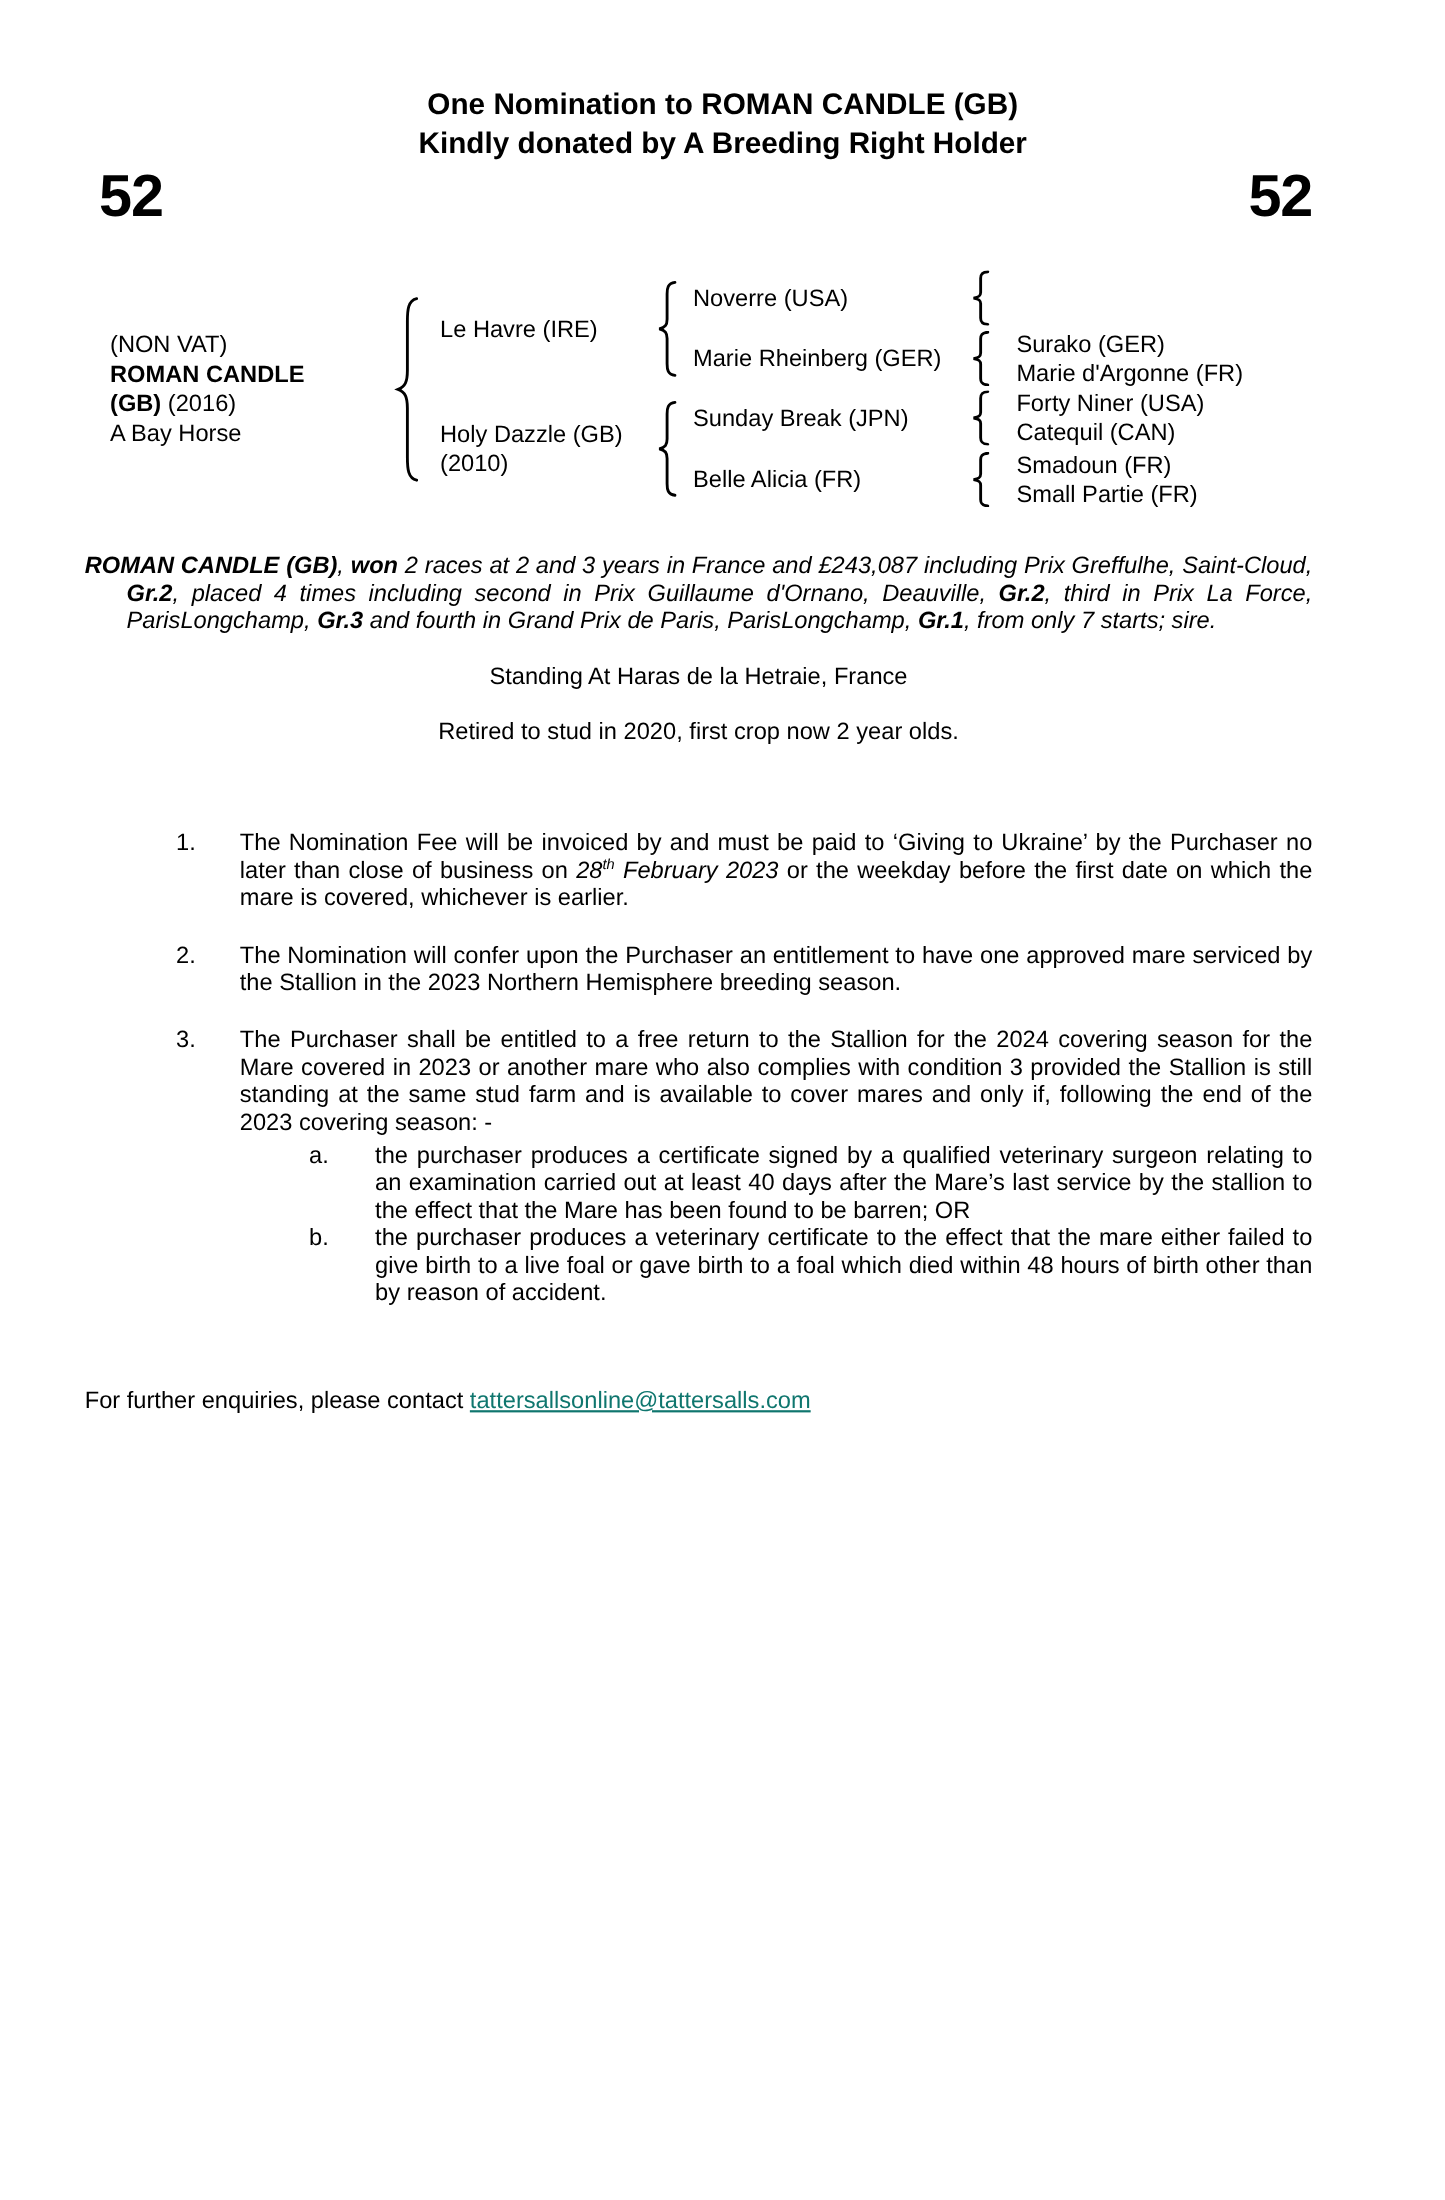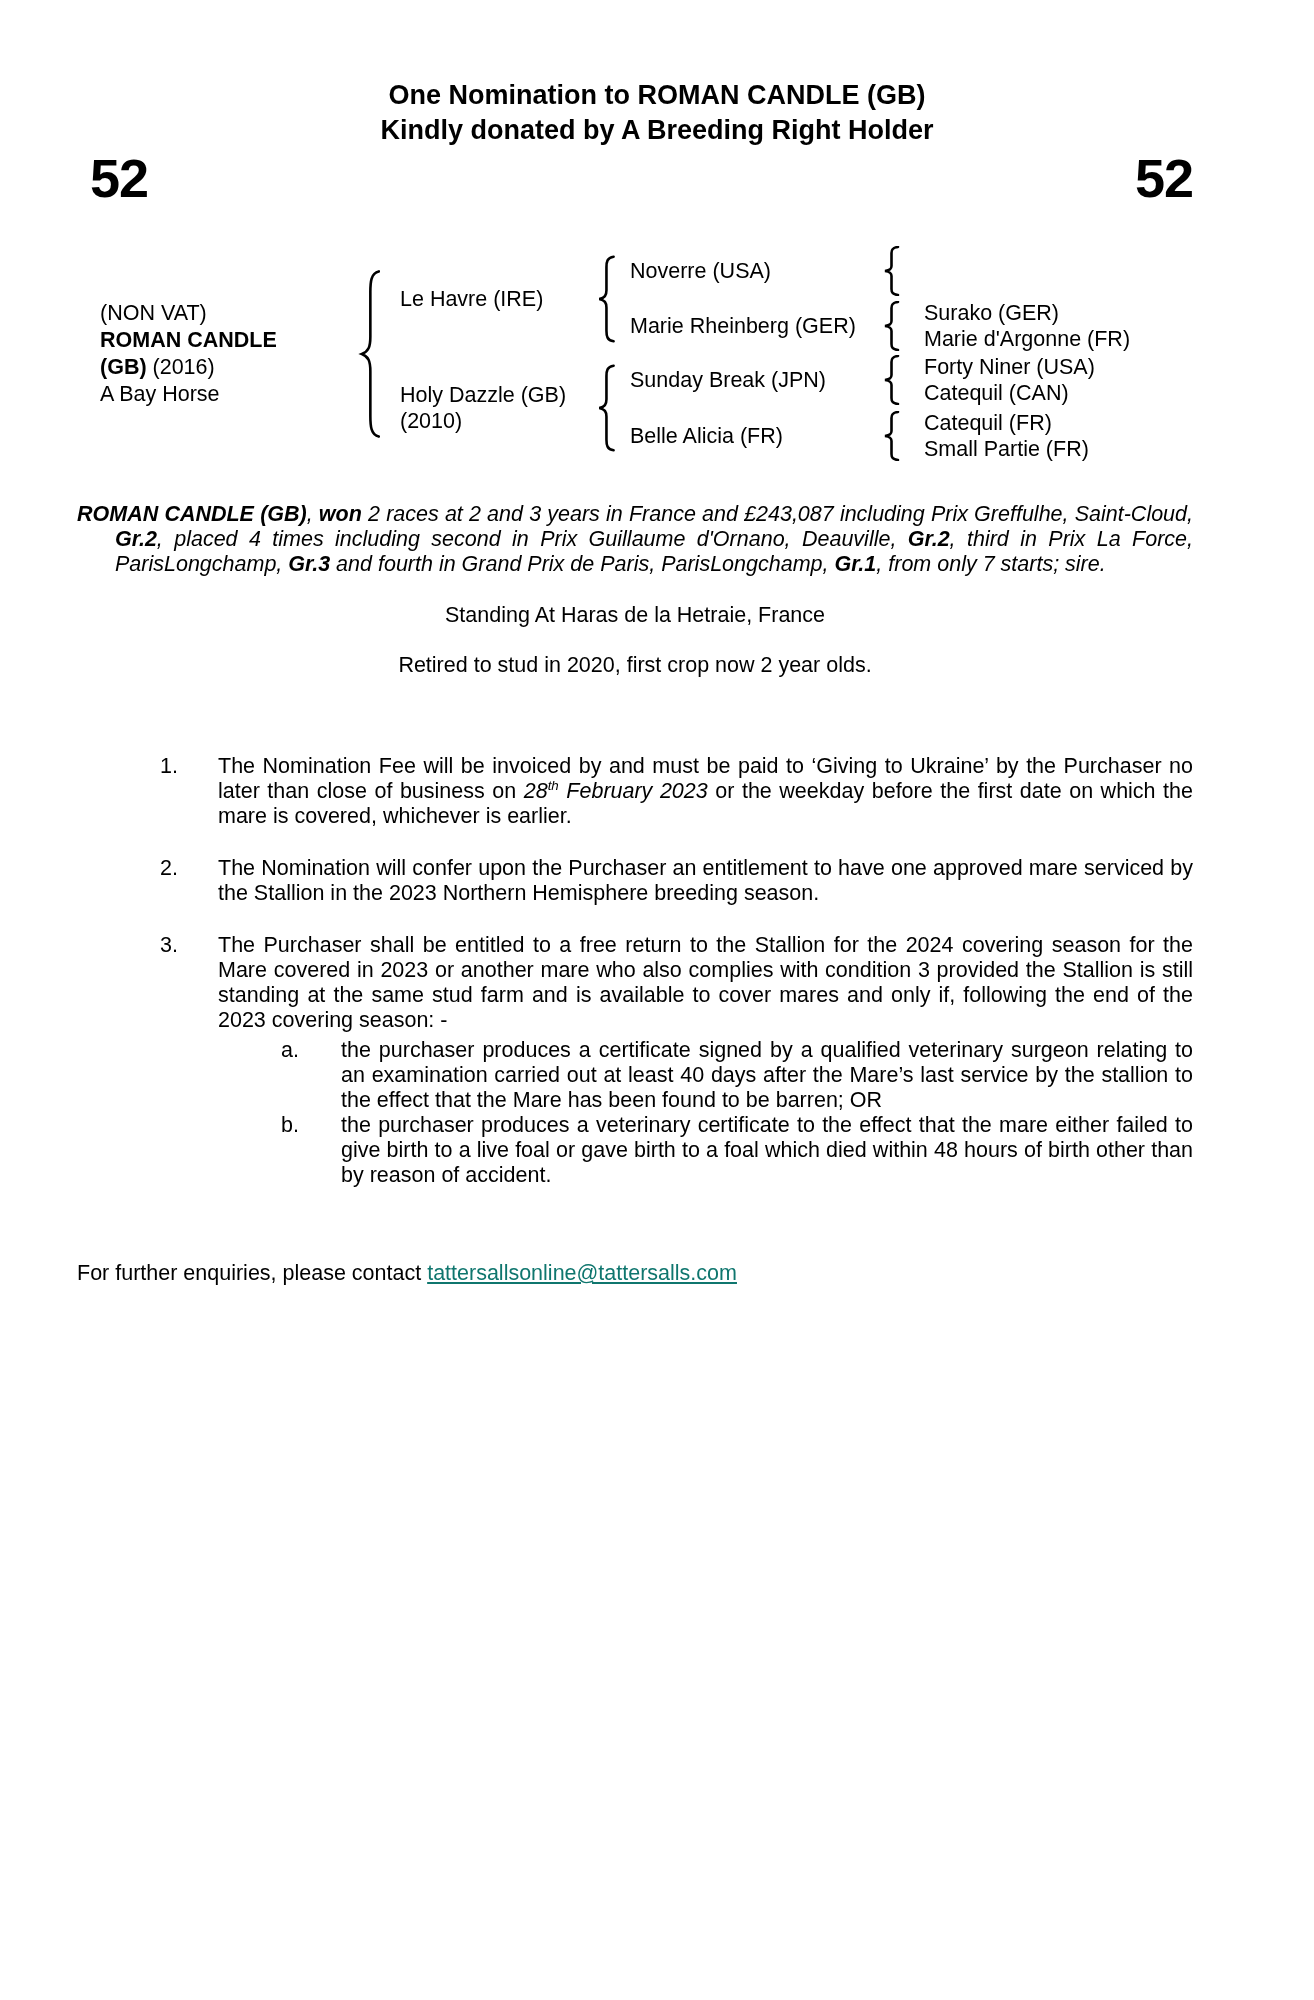--- a/index.html
+++ b/index.html
@@ -155,21 +155,21 @@
               </div>
             </div>
             <div class="gp-row">
               <div class="gp-name">Belle Alicia (FR)</div>
               <div class="brace brace-sm">
                 <svg viewBox="0 0 20 100" preserveAspectRatio="none">
                     <path d="M 16 2 C 10 3 9.5 8 9.5 14 L 9.5 40 C 9.5 46 8 48.5 3 50 C 8 51.5 9.5 54 9.5 60 L 9.5 86 C 9.5 92 10 97 16 98" fill="none" stroke="#000" stroke-width="2.6" stroke-linecap="round" vector-effect="non-scaling-stroke"></path>
                   </svg>
               </div>
               <div class="ggp-col">
-                <div>Catequil (FR)</div>
+                <div>Smadoun (FR)</div>
                 <div>Small Partie (FR)</div>
               </div>
             </div>
           </div>
         </div>
 
       </div>
     </div>
 
     <p class="race-record"><span class="b">ROMAN CANDLE (GB)</span><span>, </span><span class="b">won</span><span> 2 races at 2 and 3 years in France and £243,087 including Prix Greffulhe, Saint-Cloud, </span><span class="b">Gr.2</span><span>, placed 4 times including second in Prix Guillaume d'Ornano, Deauville, </span><span class="b">Gr.2</span><span>, third in Prix La Force, ParisLongchamp, </span><span class="b">Gr.3</span><span> and fourth in Grand Prix de Paris, ParisLongchamp, </span><span class="b">Gr.1</span><span>, from only 7 starts; sire.</span></p>

